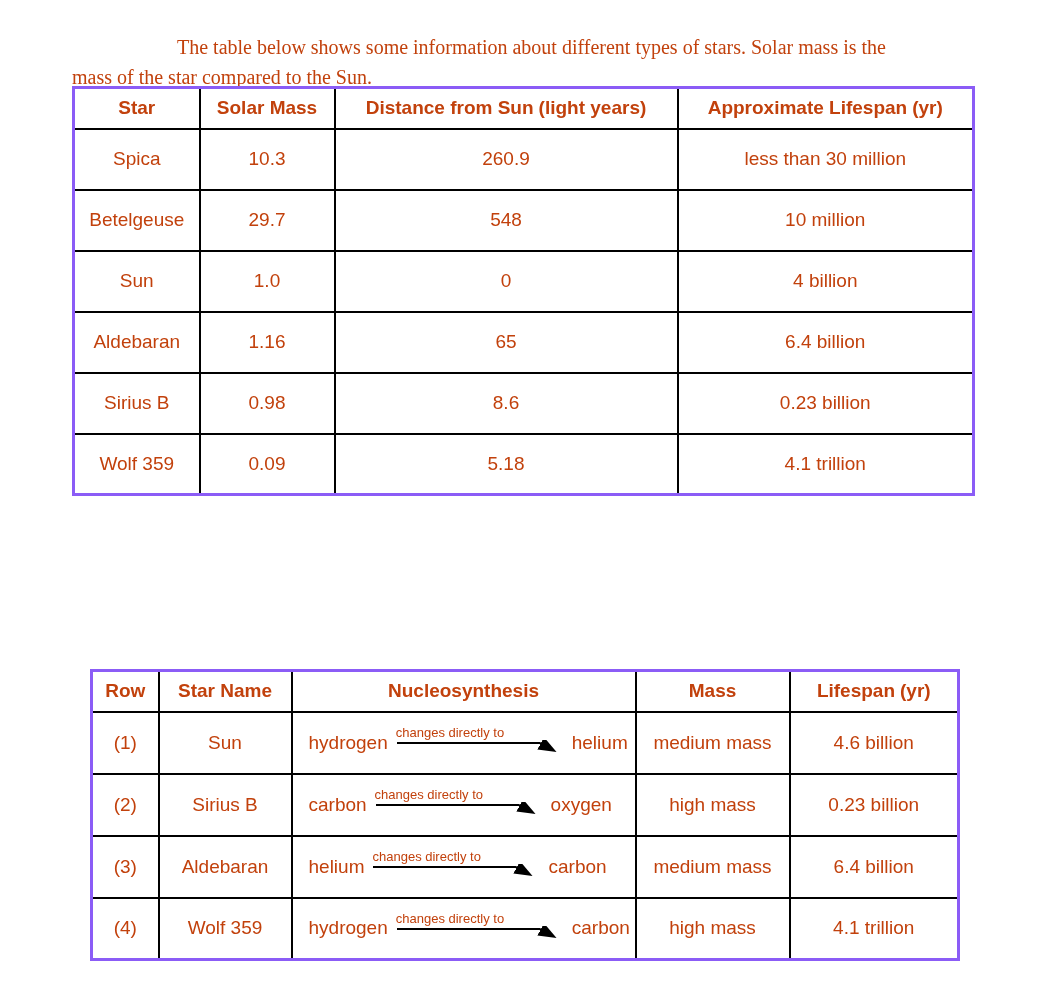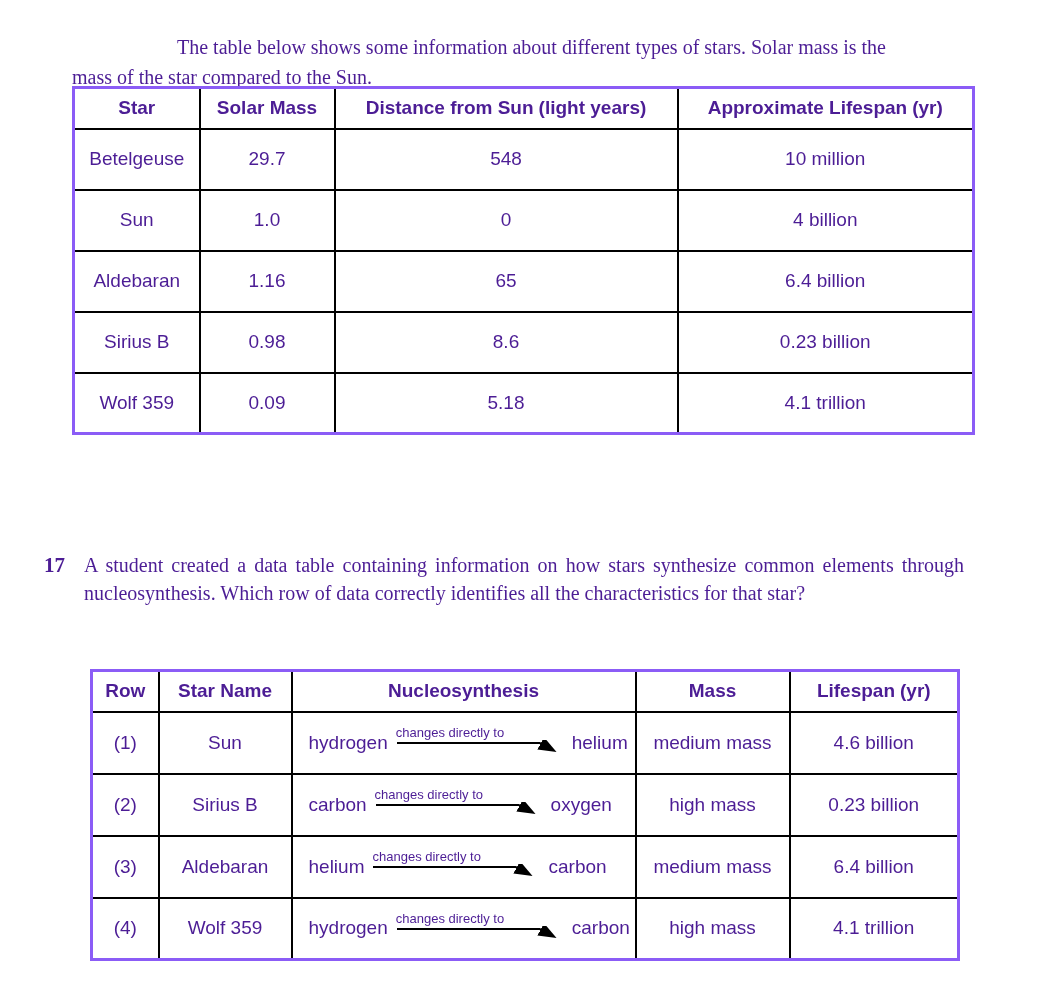--- a/index.html
+++ b/index.html
@@ -2,21 +2,21 @@
 <html><head>
 <meta charset="utf-8">
 <style>
   * { box-sizing: border-box; }
   html, body { margin: 0; padding: 0; background: #ffffff; }
   .page {
     position: relative;
     width: 1064px;
     height: 986px;
     background: #ffffff;
-    color: #4c1d95;
+    color: #c2410c;
     font-family: "Liberation Sans", sans-serif;
     overflow: hidden;
   }
   .serif { font-family: "Liberation Serif", "DejaVu Serif", serif; }
 
   
   .intro {
     position: absolute;
     left: 72px;
     top: 12px;
@@ -127,20 +127,26 @@
     <thead>
       <tr>
         <th><span>Star</span><span class="unit"></span></th>
         <th><span>Solar Mass</span><span class="unit"></span></th>
         <th><span>Distance from Sun</span><span class="unit">(light years)</span></th>
         <th><span>Approximate Lifespan</span><span class="unit">(yr)</span></th>
       </tr>
     </thead>
     <tbody>
       <tr>
+        <td>Spica</td>
+        <td>10.3</td>
+        <td>260.9</td>
+        <td>less than 30 million</td>
+      </tr>
+      <tr>
         <td>Betelgeuse</td>
         <td>29.7</td>
         <td>548</td>
         <td>10 million</td>
       </tr>
       <tr>
         <td>Sun</td>
         <td>1.0</td>
         <td>0</td>
         <td>4 billion</td>
@@ -159,24 +165,20 @@
       </tr>
       <tr>
         <td>Wolf 359</td>
         <td>0.09</td>
         <td>5.18</td>
         <td>4.1 trillion</td>
       </tr>
     </tbody>
   </table>
 
-  <div class="question serif">
-    <div class="qnum">17</div>
-    <div class="qtext">A student created a data table containing information on how stars synthesize common elements through nucleosynthesis. Which row of data correctly identifies all the characteristics for that star?</div>
-  </div>
 
   <table class="tbl t2">
     <colgroup>
       <col class="c-row">
         <col class="c-sname">
         <col class="c-nuc">
         <col class="c-m">
         <col class="c-l">
     </colgroup>
     <thead>

